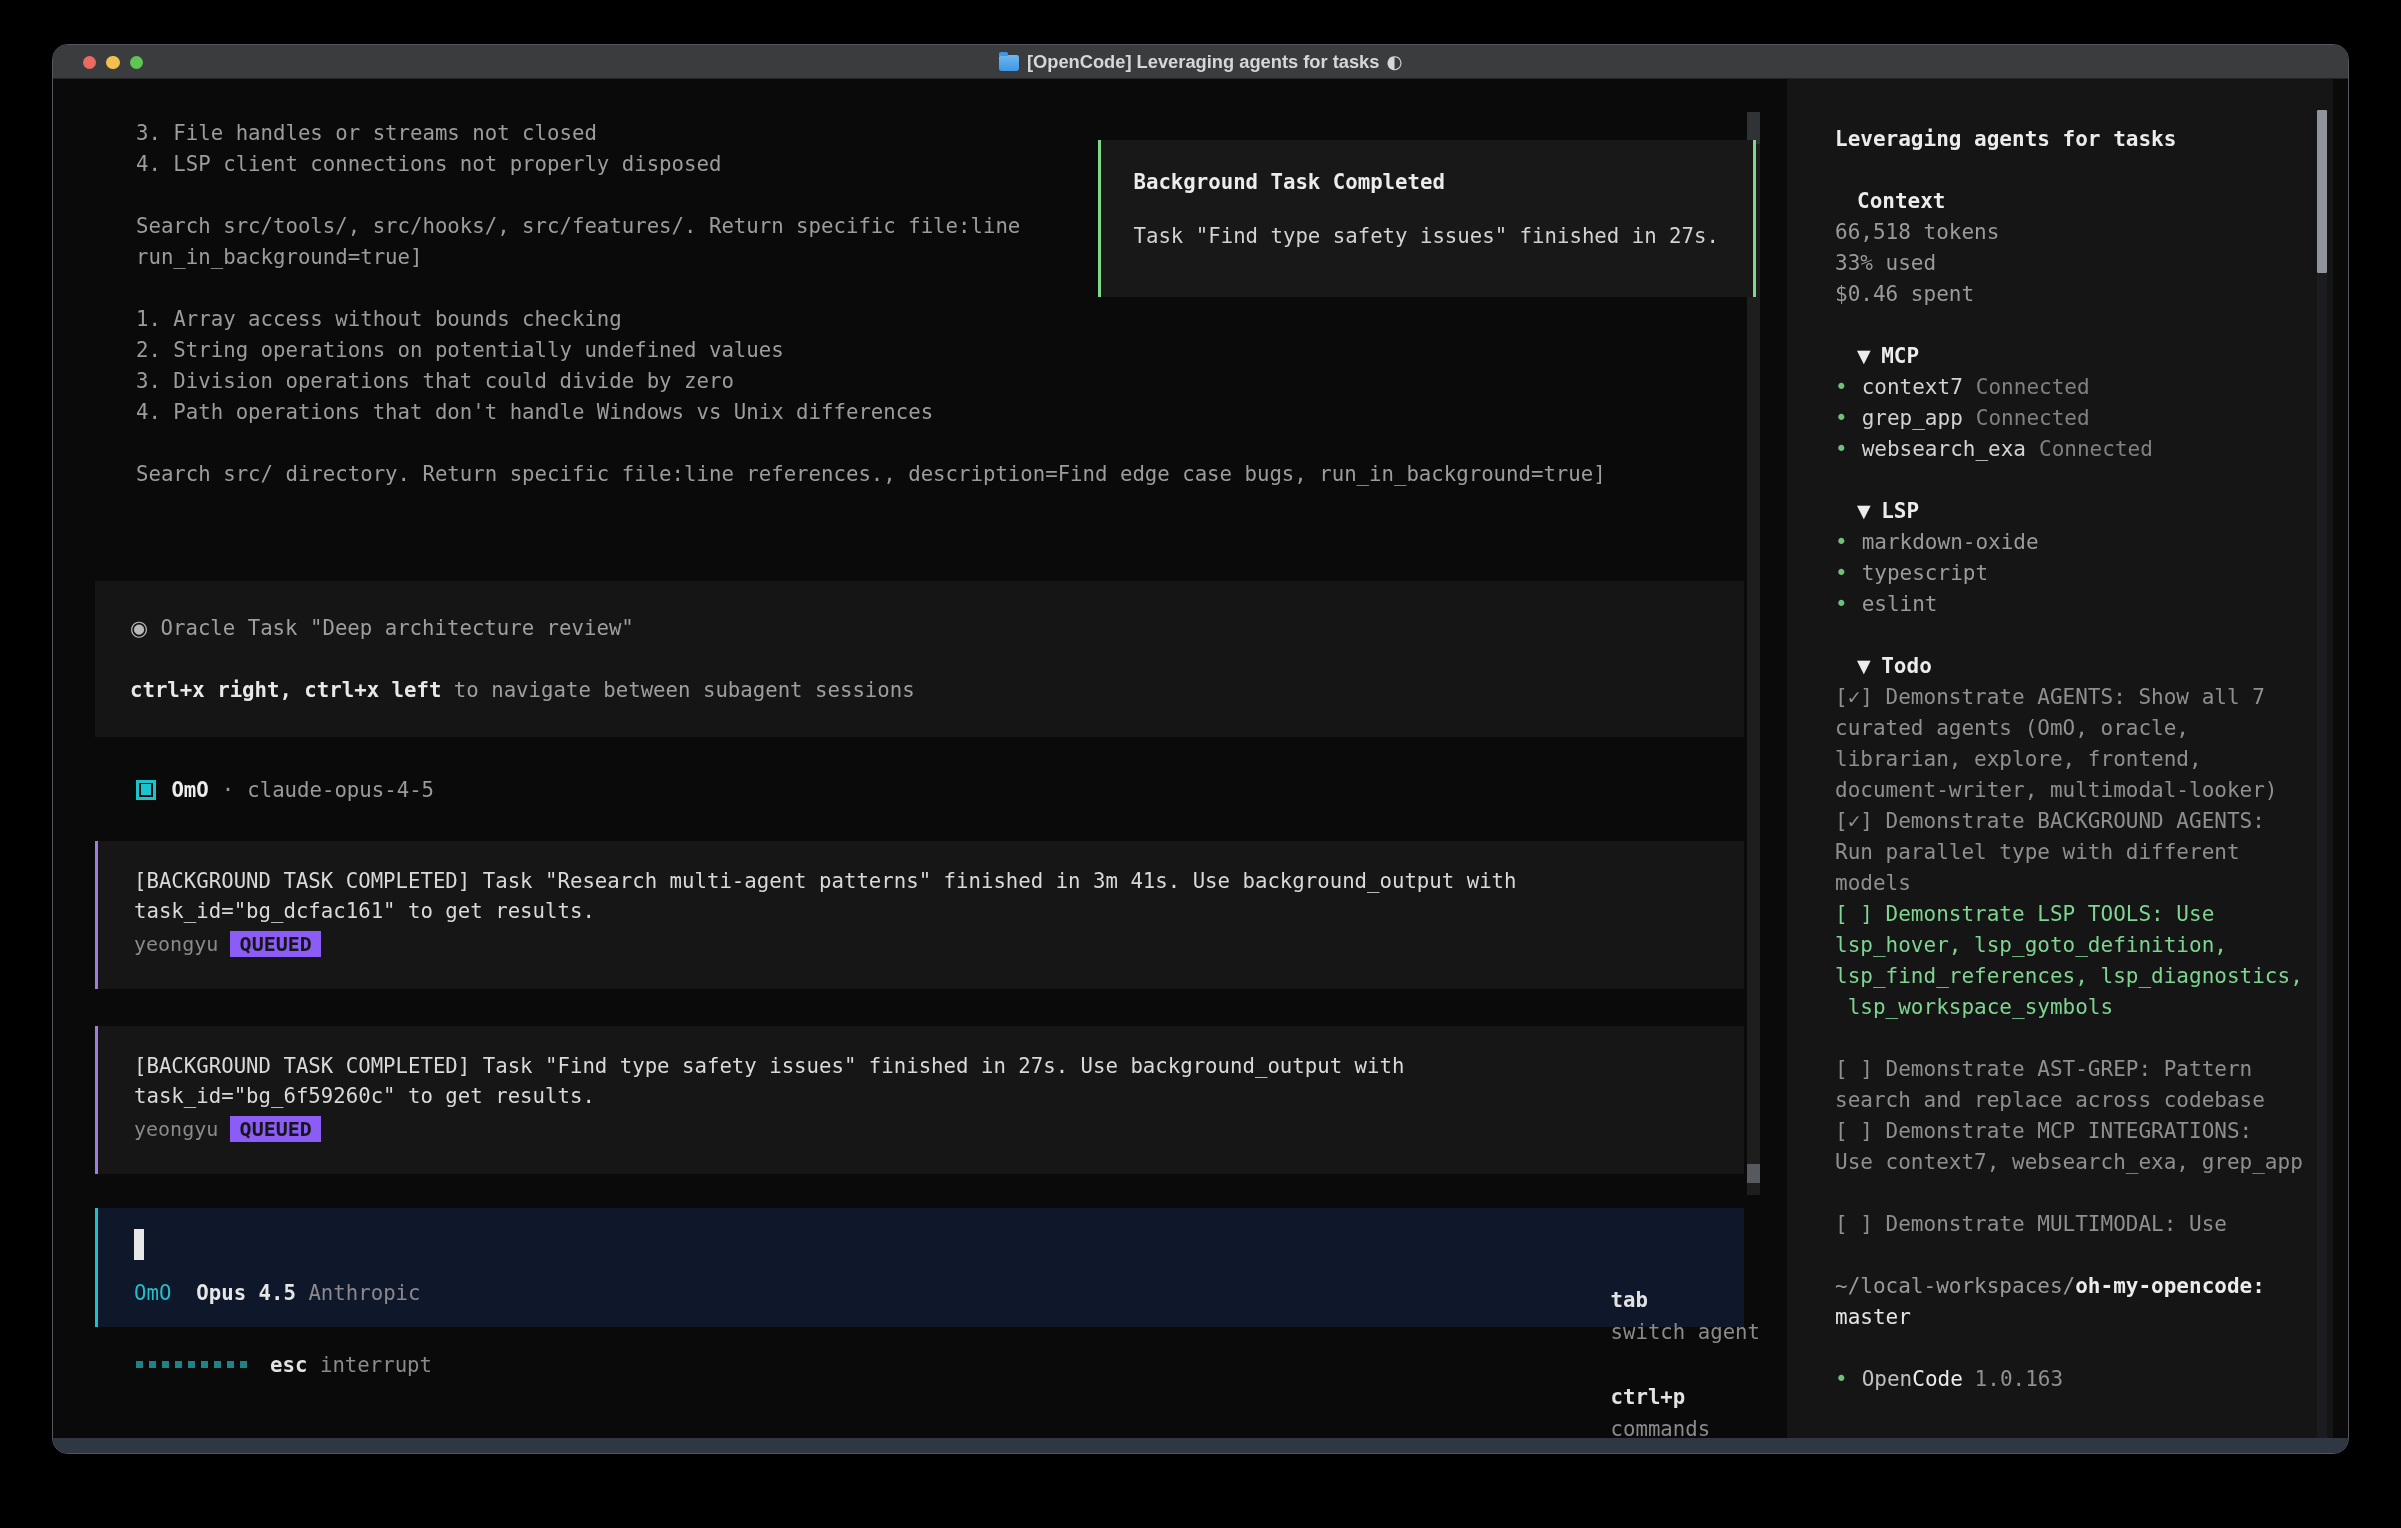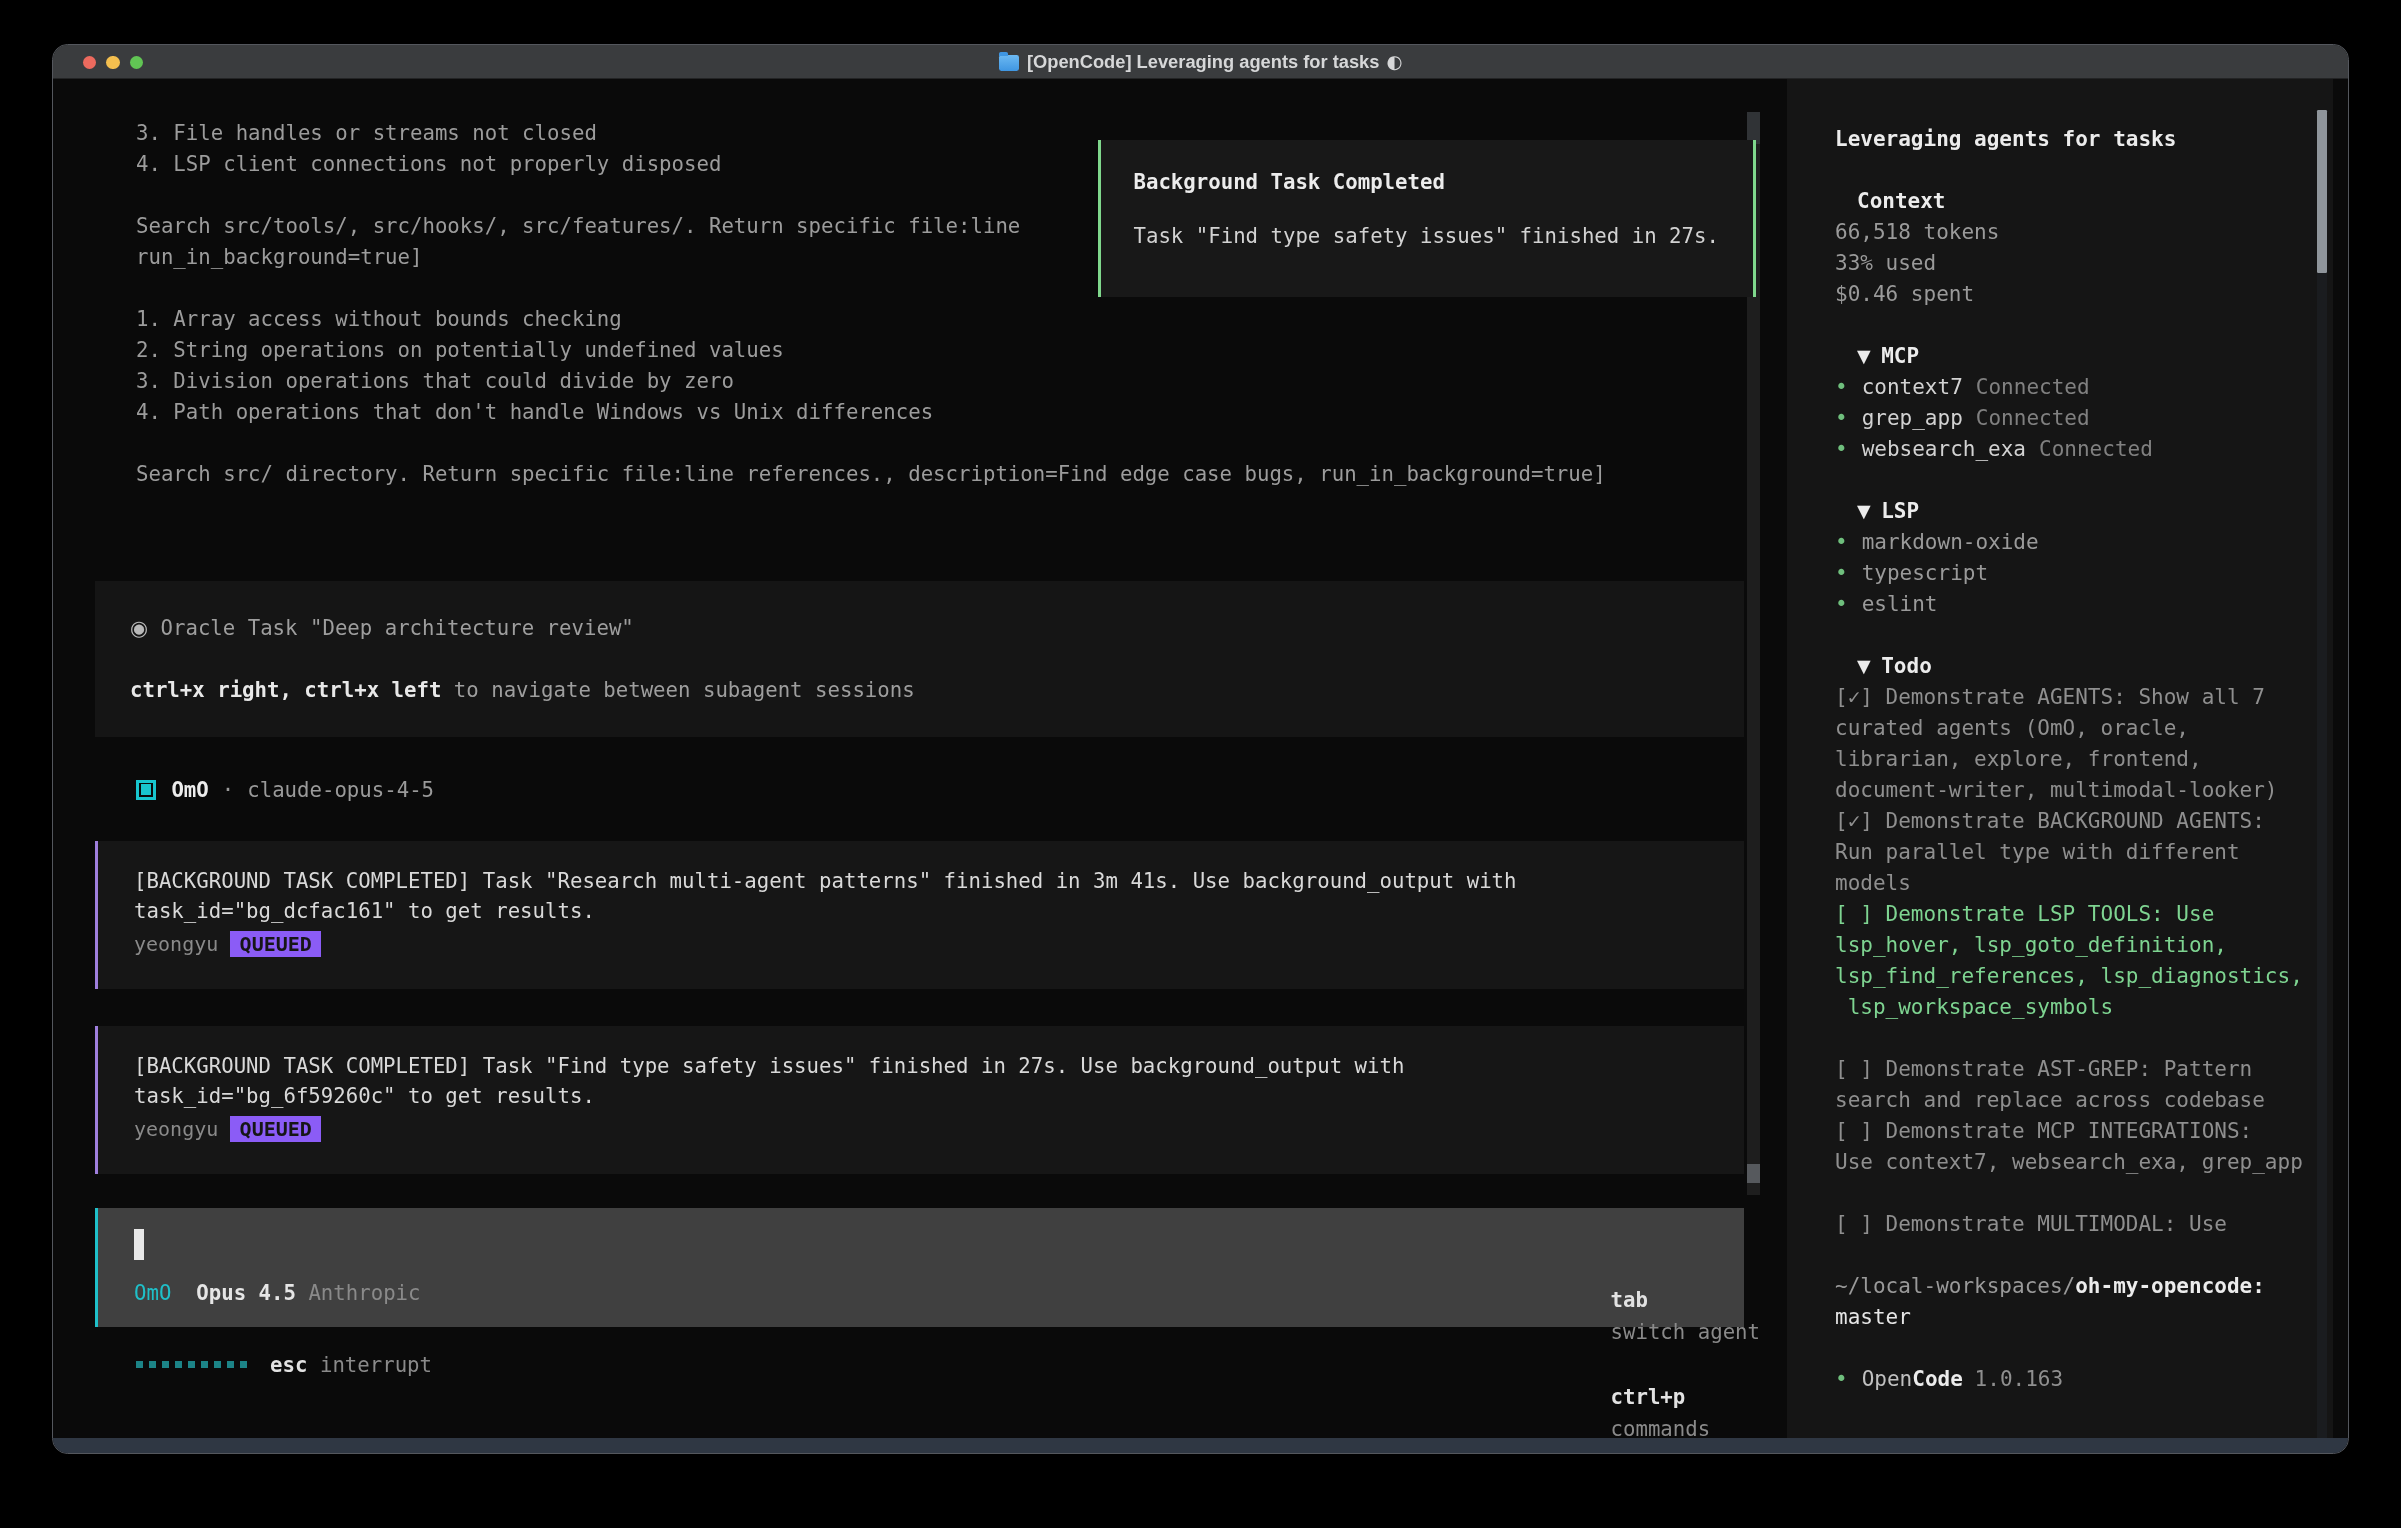--- a/index.html
+++ b/index.html
@@ -46,21 +46,21 @@
   .agent-name { color:#ececec; font-weight:bold; margin-right:13px; }
   .agent-sep { margin-right:13px; }
 
   .task-box { position:absolute; left:42px; width:1649px; height:148px; background:#161616; border-left:3px solid #9f7fdd; padding:26px 0 0 36px; }
   .task-box.one { top:762px; } .task-box.two { top:947px; }
   .task-line { height:29.5px; line-height:29.5px; font-size:20.7px; color:#d9d9d9; white-space:pre; }
   .task-meta { margin-top:4.7px; display:flex; align-items:center; font-size:20px; }
   .task-user { color:#8a8a8a; }
   .badge { margin-left:11.8px; background:#8b5cf6; color:#161616; font-weight:bold; padding:1.2px 9.5px; }
 
-  .input-box { position:absolute; left:42px; top:1129px; width:1649px; height:119px; background:#404040; border-left:3px solid #1fc0c9; }
+  .input-box { position:absolute; left:42px; top:1129px; width:1649px; height:119px; background:#0f172a; border-left:3px solid #1fc0c9; }
   .cursor { position:absolute; left:36px; top:21px; width:10px; height:31px; background:#e8e8e8; }
   .input-footer { position:absolute; left:36px; top:70px; height:31px; line-height:31px; font-size:20.7px; white-space:pre; }
   .if-agent { color:#1fc0c9; } .if-model { color:#e6e6e6; font-weight:bold; } .if-provider { color:#8a8a8a; }
 
   .statusbar { position:absolute; left:83px; right:27px; top:1270px; height:31px; display:flex; align-items:center; font-size:20.7px; }
   .spin { display:flex; gap:6.5px; margin-right:23.6px; }
   .spin i { width:6.5px; height:6.5px; background:#1c8487; display:block; }
   .key { color:#e2e2e2; font-weight:bold; } .keylabel { color:#8a8a8a; }
   .sb-right { margin-left:auto; display:flex; gap:8.3px; white-space:pre;flex-direction:column; }
 
@@ -81,21 +81,21 @@
   .s-title { color:#ececec; font-weight:bold; }
   .s-head { color:#ececec; font-weight:bold;margin-left:22px; }
   .s-head .tri { font-family:"DejaVu Sans", sans-serif; font-size:17.7px; margin-right:10.6px; position:relative; top:-1.2px; }
   .s-item { display:flex; align-items:center; }
   .s-bullet { color:#6fbf7d; margin-right:14px; }
   .s-name { color:#d2d2d2; }
   .s-status { color:#808080; margin-left:13px; }
   .todo-line[data-state="active"] { color:#7ed491; }
   .todo-line[data-state="done"], .todo-line[data-state="pending"] { color:#8f8f8f; }
   .ws-prefix { color:#9a9a9a; } .ws-repo { color:#ececec; font-weight:bold; } .ws-branch { color:#e6e6e6; }
-  .ver-light { color:#c0c0c0; } .ver-bold { color:#ececec; font-weight:bold; } .ver-num { color:#8f8f8f; margin-left:11.8px; }
+  .ver-light { color:#c0c0c0; } .ver-bold { color:#ececec; font-weight:normal; } .ver-num { color:#8f8f8f; margin-left:11.8px; }
 
   .sscroll-track { position:absolute; right:5.9px; top:31px; width:10px; height:1330px; background:#1a1c1f; }
   .sscroll-thumb { position:absolute; right:0; top:0; width:10px; height:163px; background:#8f959b; border-radius:1.2px; }
 </style>
 </head>
 <body>
 
 <div class="window">
 
   <div class="titlebar">

